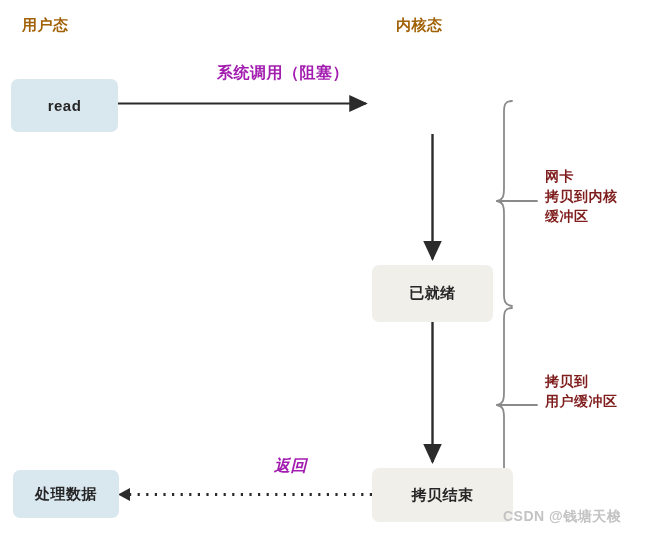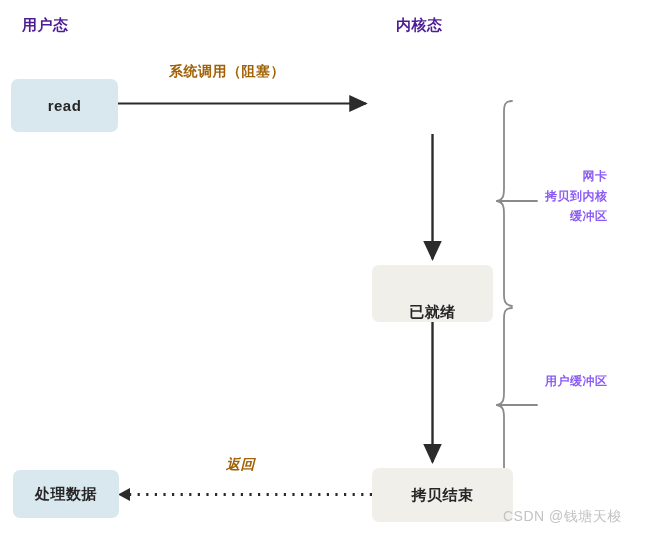--- a/index.html
+++ b/index.html
@@ -14,21 +14,21 @@
     position: relative;
     width: 653px;
     height: 538px;
     background: #ffffff;
     overflow: hidden;
   }
   .lane-title {
     position: absolute;
     font-size: 15px;
     font-weight: 700;
-    color: #4c1d95;
+    color: #a16207;
     letter-spacing: 0.5px;
     white-space: nowrap;
   }
   #lane-user   { left: 22px;  top: 16px; }
   #lane-kernel { left: 396px; top: 16px; }
 
   .node {
     position: absolute;
     border-radius: 7px;
     display: flex;
@@ -40,43 +40,43 @@
     letter-spacing: 0.5px;
     box-sizing: border-box;
     white-space: nowrap;
   }
   .node.user   { background: #d9e7ef; }
   .node.kernel { background: #f0efea; }
 
   #node-read      { left: 11px;  top: 79px;  width: 107px; height: 53px; }
   #node-process   { left: 13px;  top: 470px; width: 106px; height: 48px; }
   #node-notready  { left: 372px; top: 73px;  width: 121px; height: 61px; }
-  #node-ready     { left: 372px; top: 265px; width: 121px; height: 57px; align-items: flex-end; }
+  #node-ready     { left: 372px; top: 265px; width: 121px; height: 57px; }
   #node-copydone  { left: 372px; top: 468px; width: 141px; height: 54px; text-align: center; }
 
   .edge-label {
     position: absolute;
-    font-size: 14px;
+    font-size: 16px;
     font-weight: 700;
-    color: #a16207;
+    color: #a21caf;
     white-space: nowrap;
     letter-spacing: 0.5px;
+    margin-left: 48px;
   }
   #label-syscall { left: 169px; top: 63px; }
   #label-return  { left: 226px; top: 456px; font-style: italic; }
 
   .brace-label {
     position: absolute;
-    font-size: 12px;
+    font-size: 14px;
     font-weight: 700;
-    color: #8b5cf6;
+    color: #7f1d1d;
     line-height: 20px;
     letter-spacing: 0.5px;
     white-space: nowrap;
-    text-align: right;
   }
   #brace-label-1 { left: 545px; top: 166px; }
   #brace-label-2 { left: 545px; top: 371px; }
 
   svg.layer {
     position: absolute;
     left: 0;
     top: 0;
     width: 653px;
     height: 538px;
@@ -84,20 +84,21 @@
   }
 
   #watermark {
     position: absolute;
     left: 503px;
     top: 508px;
     font-size: 14px;
     color: #c3c3c3;
     white-space: nowrap;
     letter-spacing: 0.5px;
+    font-weight: bold;
   }
 </style>
 </head>
 <body>
 
 <div id="canvas">
 
   <div class="lane-title" id="lane-user">用户态</div>
   <div class="lane-title" id="lane-kernel">内核态</div>
 
@@ -171,18 +172,19 @@
   <div class="edge-label" id="label-syscall">系统调用（阻塞）</div>
   <div class="edge-label" id="label-return">返回</div>
 
   <div class="brace-label" id="brace-label-1">
     <div>网卡</div>
     <div>拷贝到内核</div>
     <div>缓冲区</div>
   </div>
 
   <div class="brace-label" id="brace-label-2">
+    <div>拷贝到</div>
     <div>用户缓冲区</div>
   </div>
 
   <div id="watermark">CSDN @钱塘天梭</div>
 
 </div>
 
 </body></html>

